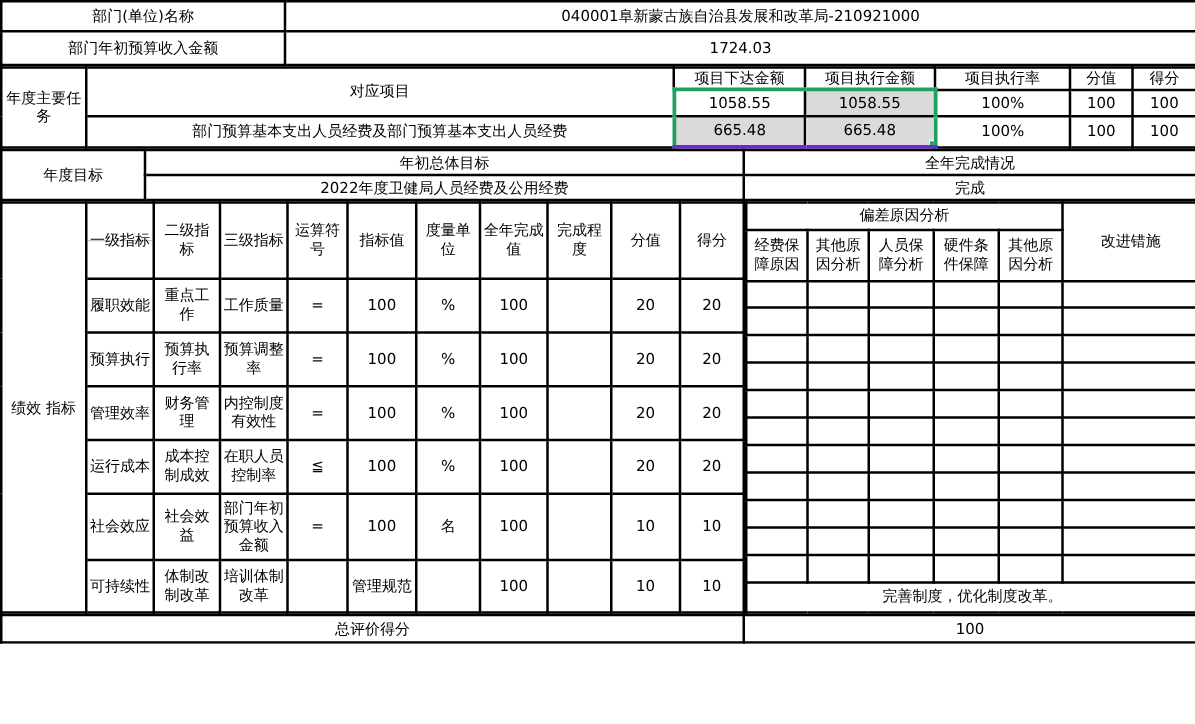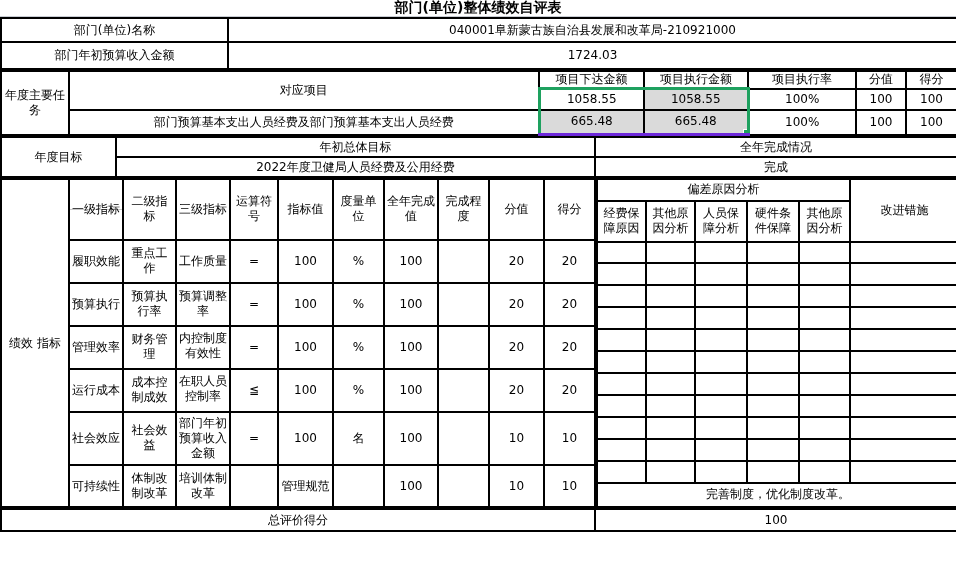--- a/index.html
+++ b/index.html
@@ -14,28 +14,27 @@
   .perf-right{width:362px;height:330px;}
   .split{background-image:linear-gradient(#c8c8c8,#c8c8c8);background-size:100% 1px;
          background-position:center center;background-repeat:no-repeat;}
   .gray{background:#dadada;}
   .sel-t{border-top:3px solid #1ea15f;}
   .sel-l{border-left:3px solid #1ea15f;}
   .sel-r{border-right:3px solid #1ea15f;}
   .sel-b{border-bottom:3px solid #6d28d9;}
   .rel{position:relative;}
   .handle{position:absolute;right:-4px;bottom:-4px;width:6px;height:6px;background:#1ea15f;border:1px solid #fff;}
-  .clip3{max-height:40px;overflow:hidden;font-family:Liberation Mono, monospace;}
+  .clip3{max-height:40px;overflow:hidden;}
 </style>
 </head>
 <body>
 
 <div class="sheet">
 
-  <div class="title-row">部门(单位)整体绩效自评表</div>
 
   <table>
     <colgroup>
         <col style="width:227px">
         <col style="width:729px">
       </colgroup>
     <tbody>
         <tr style="height:24px">
       <td>部门(单位)名称</td>
       <td>040001阜新蒙古族自治县发展和改革局-210921000</td>

